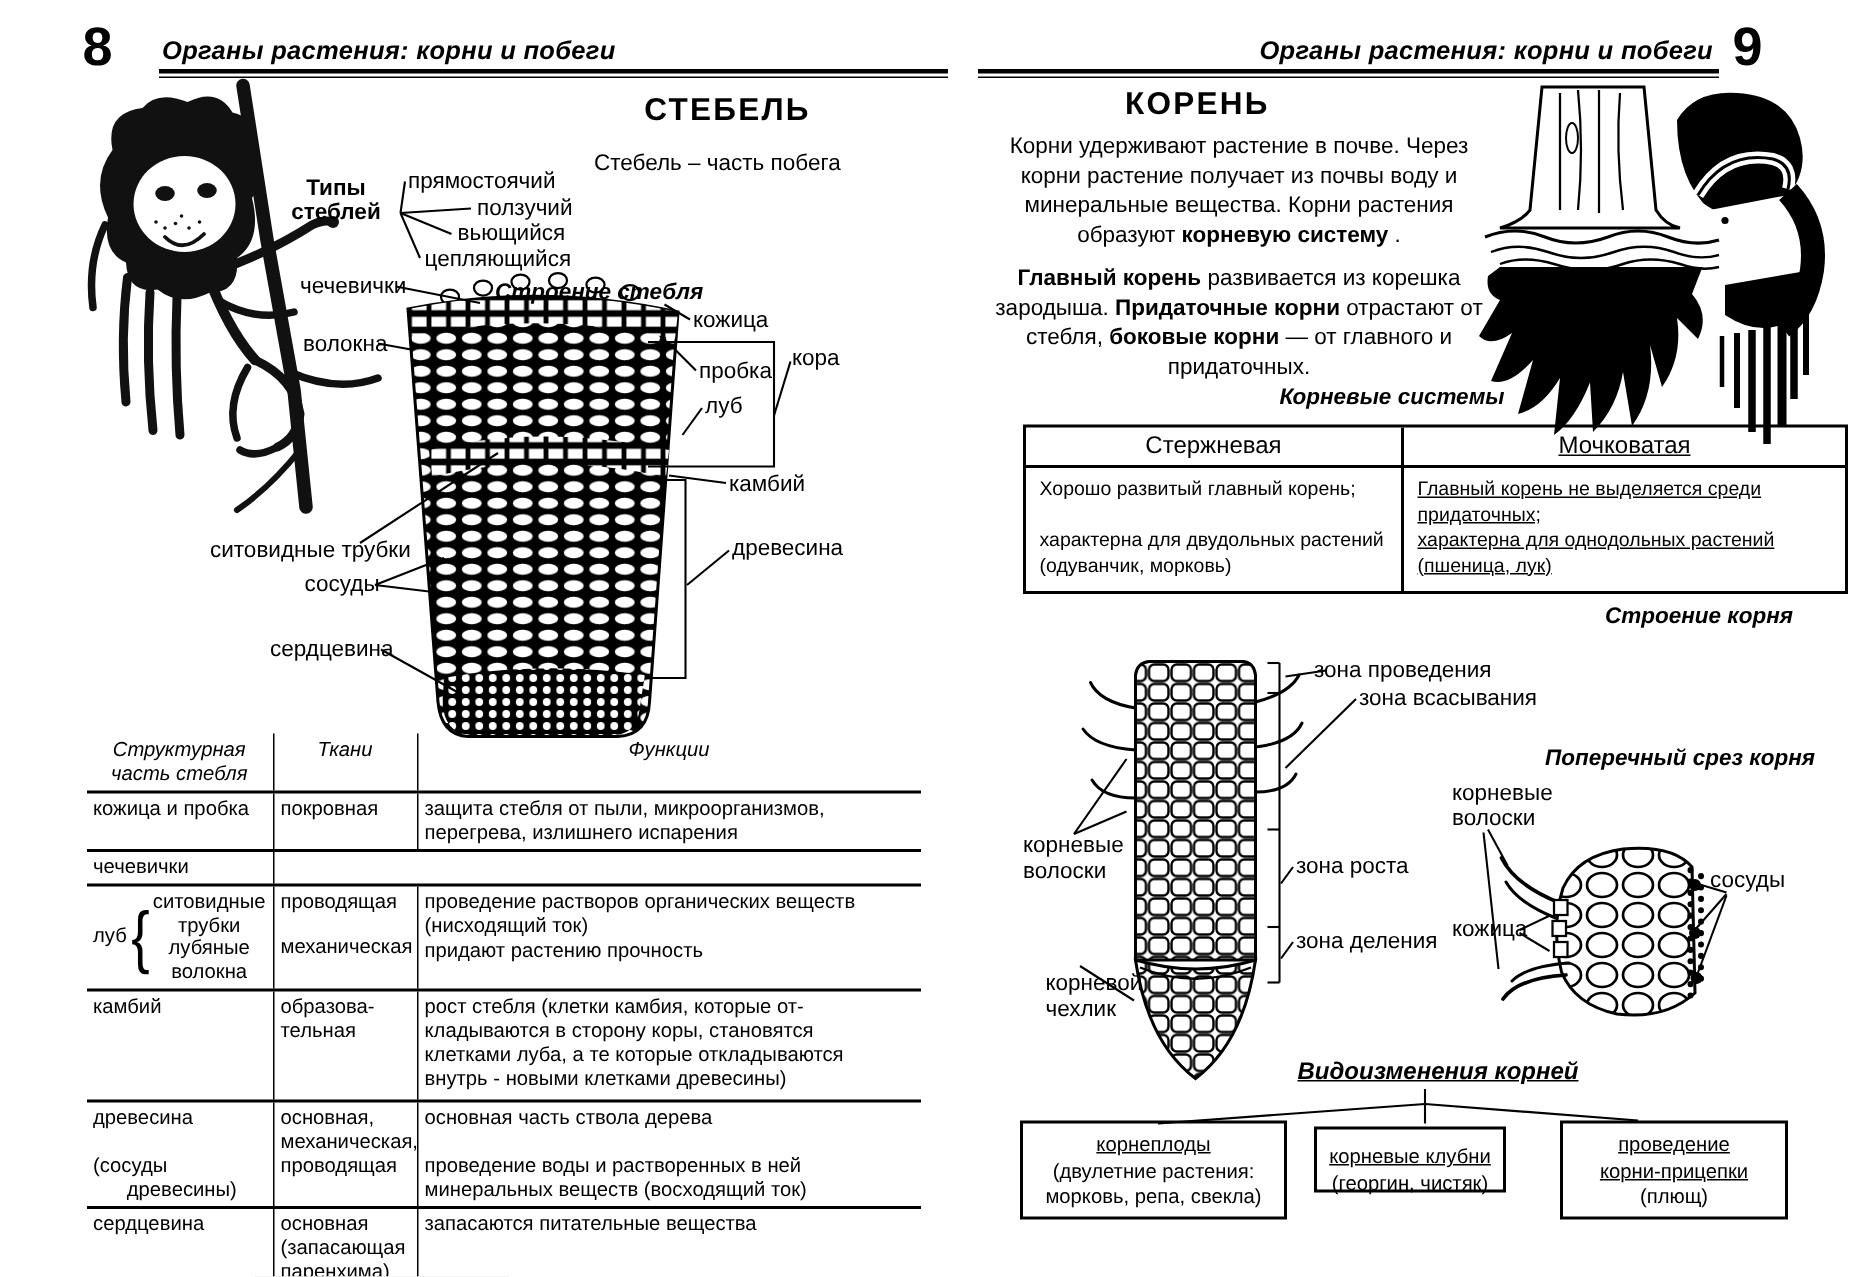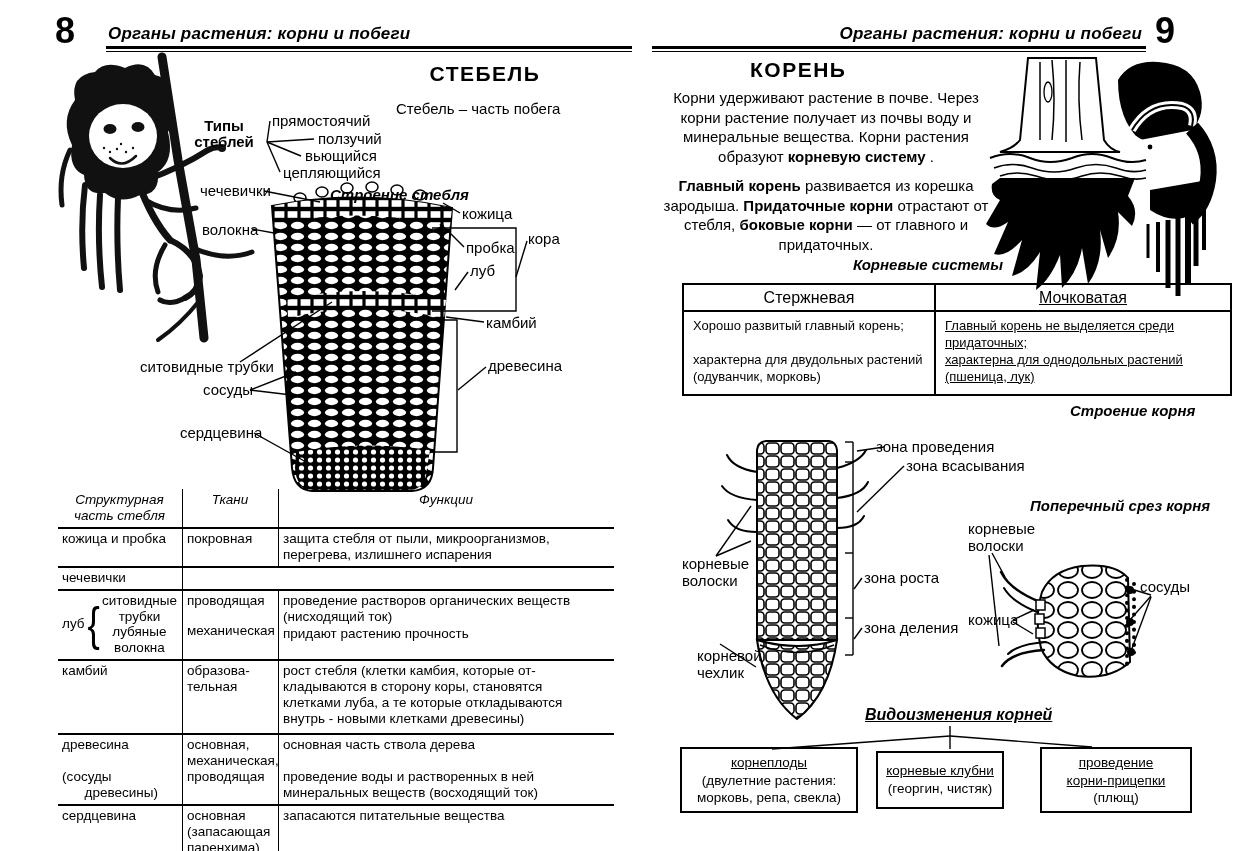--- a/index.html
+++ b/index.html
@@ -375,21 +375,21 @@
     <div class="abs lbl" style="left:968px; top:612px;">кожица</div>
     <div class="abs lbl" style="left:1140px; top:579px;">сосуды</div>
 
     <div class="abs bital" style="left:865px; top:706px; font-size:16px;text-decoration:underline;">Видоизменения корней</div>
 
     <div class="abs modbox" style="left:680px; top:747px; width:178px; height:66px;">
       <div class="bt">корнеплоды</div>
       <div class="ml">(двулетние растения:
 морковь, репа, свекла)</div>
     </div>
-    <div class="abs modbox" style="left:876px; top:751px; width:128px; height:58px; padding-top:9px;">
+    <div class="abs modbox" style="left:876px; top:751px; width:128px; height:44px; padding-top:9px;">
       <div class="bt">корневые клубни</div>
       <div class="ml">(георгин, чистяк)</div>
     </div>
     <div class="abs modbox" style="left:1040px; top:747px; width:152px; height:66px;">
       <div class="bt ml">проведение
 корни-прицепки</div>
       <div class="ml">(плющ)</div>
     </div>
 
     <div class="abs footer" style="left:662px; top:817px;margin-top:44px;">2 Биология</div>

